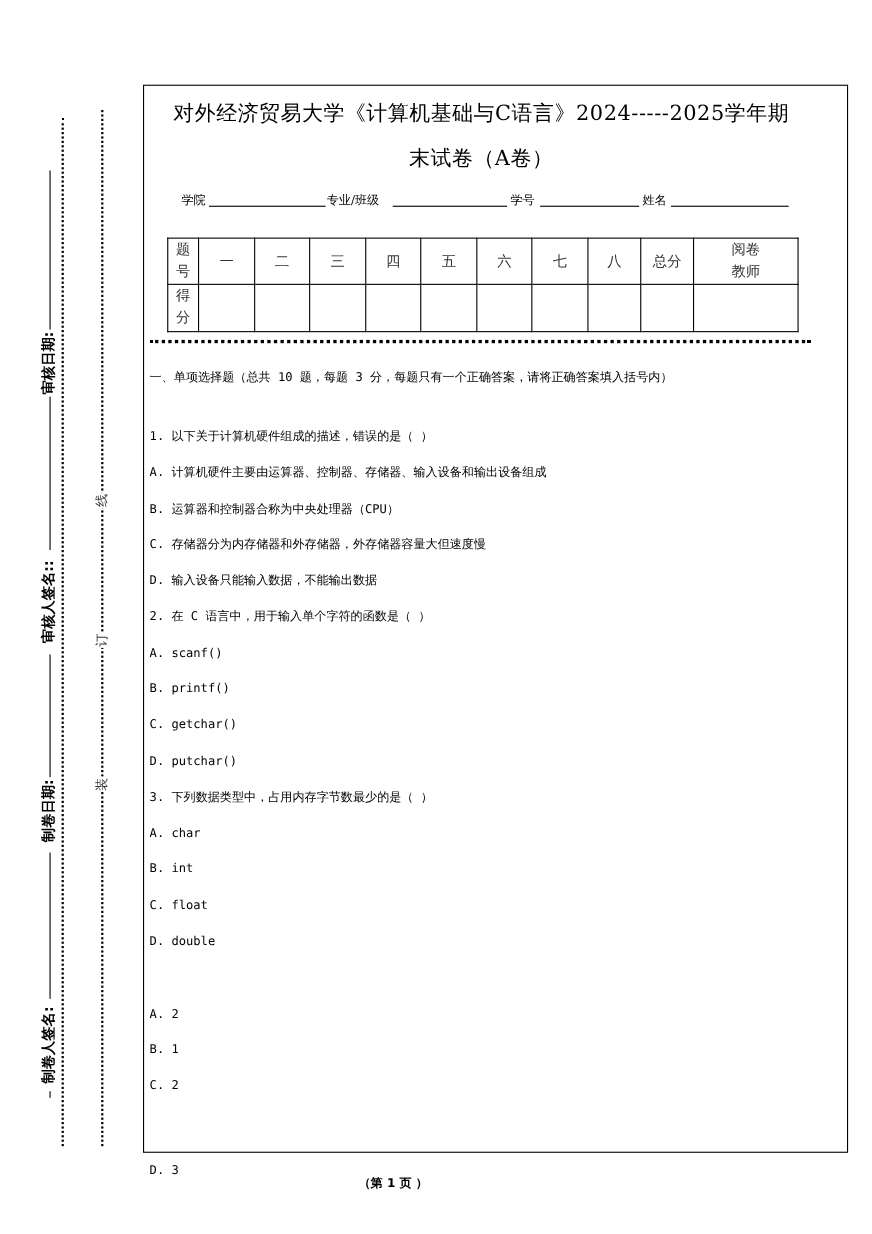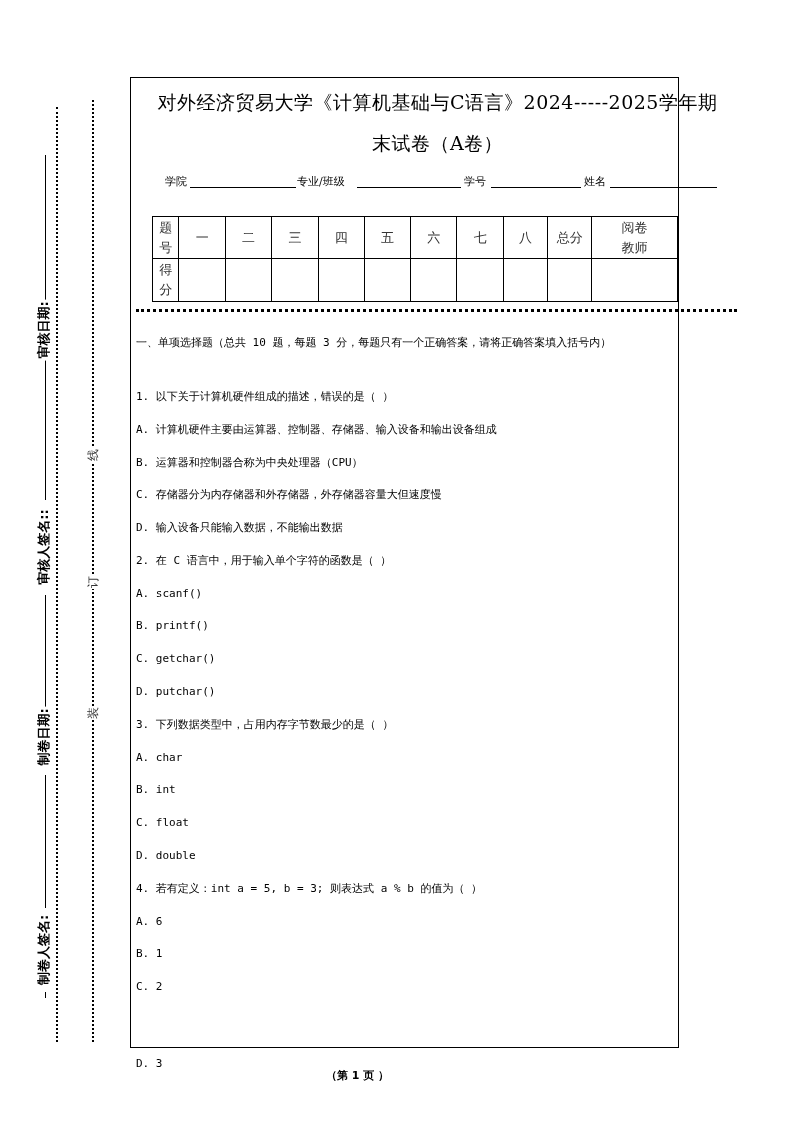--- a/index.html
+++ b/index.html
@@ -5,21 +5,21 @@
   html, body { margin: 0; padding: 0; background: #ffffff; }
   body { width: 793px; height: 1122px; position: relative; overflow: hidden; font-family: "DejaVu Serif", "Liberation Serif", serif; color: #000; }
 
   
   .margin-solid { position: absolute; left: 45px; width: 0; border-left: 1px solid #000; }
   .margin-dotted { position: absolute; width: 0; border-left: 2px dotted #000; }
   .vlabel { position: absolute; left: 44px; transform: translate(-50%, -50%) rotate(-90deg); white-space: nowrap; font-family: "DejaVu Sans", "Liberation Sans", sans-serif; font-weight: bold; font-size: 13px; background: #fff; padding: 0 2px; }
   .vmark { position: absolute; left: 93px; transform: translate(-50%, -50%) rotate(-90deg); white-space: nowrap; font-family: "DejaVu Serif", serif; font-size: 12px; color: #333; background: #fff; padding: 0 1px; }
 
   
-  .frame { position: absolute; left: 130px; top: 77px; width: 549px; height: 971px; border: 1px solid #000; box-sizing: border-box; }
+  .frame { position: absolute; left: 130px; top: 77px; width: 641px; height: 971px; border: 1px solid #000; box-sizing: border-box; }
 
   .title { position: absolute; left: 0; width: 613px; text-align: center; font-family: "DejaVu Serif", "Liberation Serif", serif; font-size: 19px; letter-spacing: 0.5px; }
   .title1 { top: 12px; }
   .title2 { top: 53px; }
 
   .info-row { position: absolute; top: 94px; left: 0; width: 613px; height: 20px; font-size: 11px; font-family: "DejaVu Serif", serif; }
   .info-label { position: absolute; top: 2px; }
   .info-line { position: absolute; top: 15px; height: 0; border-bottom: 1px solid #000; }
 
   table.score { position: absolute; left: 21px; top: 138px; border-collapse: collapse; font-family: "DejaVu Serif", serif; font-size: 13px; color: #333; }
@@ -134,20 +134,19 @@
   <div class="qtext" style="top:537px;">B. printf()</div>
   <div class="qtext" style="top:570px;">C. getchar()</div>
   <div class="qtext" style="top:603px;">D. putchar()</div>
 
   <div class="qtext" style="top:636px;">3. 下列数据类型中，占用内存字节数最少的是（  ）</div>
   <div class="qtext" style="top:669px;">A. char</div>
   <div class="qtext" style="top:701px;">B. int</div>
   <div class="qtext" style="top:734px;">C. float</div>
   <div class="qtext" style="top:767px;">D. double</div>
 
-  <div class="qtext" style="top:800px;">4. 若有定义：int a = 5, b = 3; 则表达式 a % b 的值为（  ）</div>
-  <div class="qtext" style="top:833px;">A. 6</div>
+  <div class="qtext" style="top:833px;">A. 2</div>
   <div class="qtext" style="top:865px;">B. 1</div>
   <div class="qtext" style="top:898px;">C. 2</div>
   <div class="qtext" style="top:931px;margin-top:44px;">D. 3</div>
 </div>
 
 <div class="footer">（第 1 页 ）</div>
 
 </body></html>

